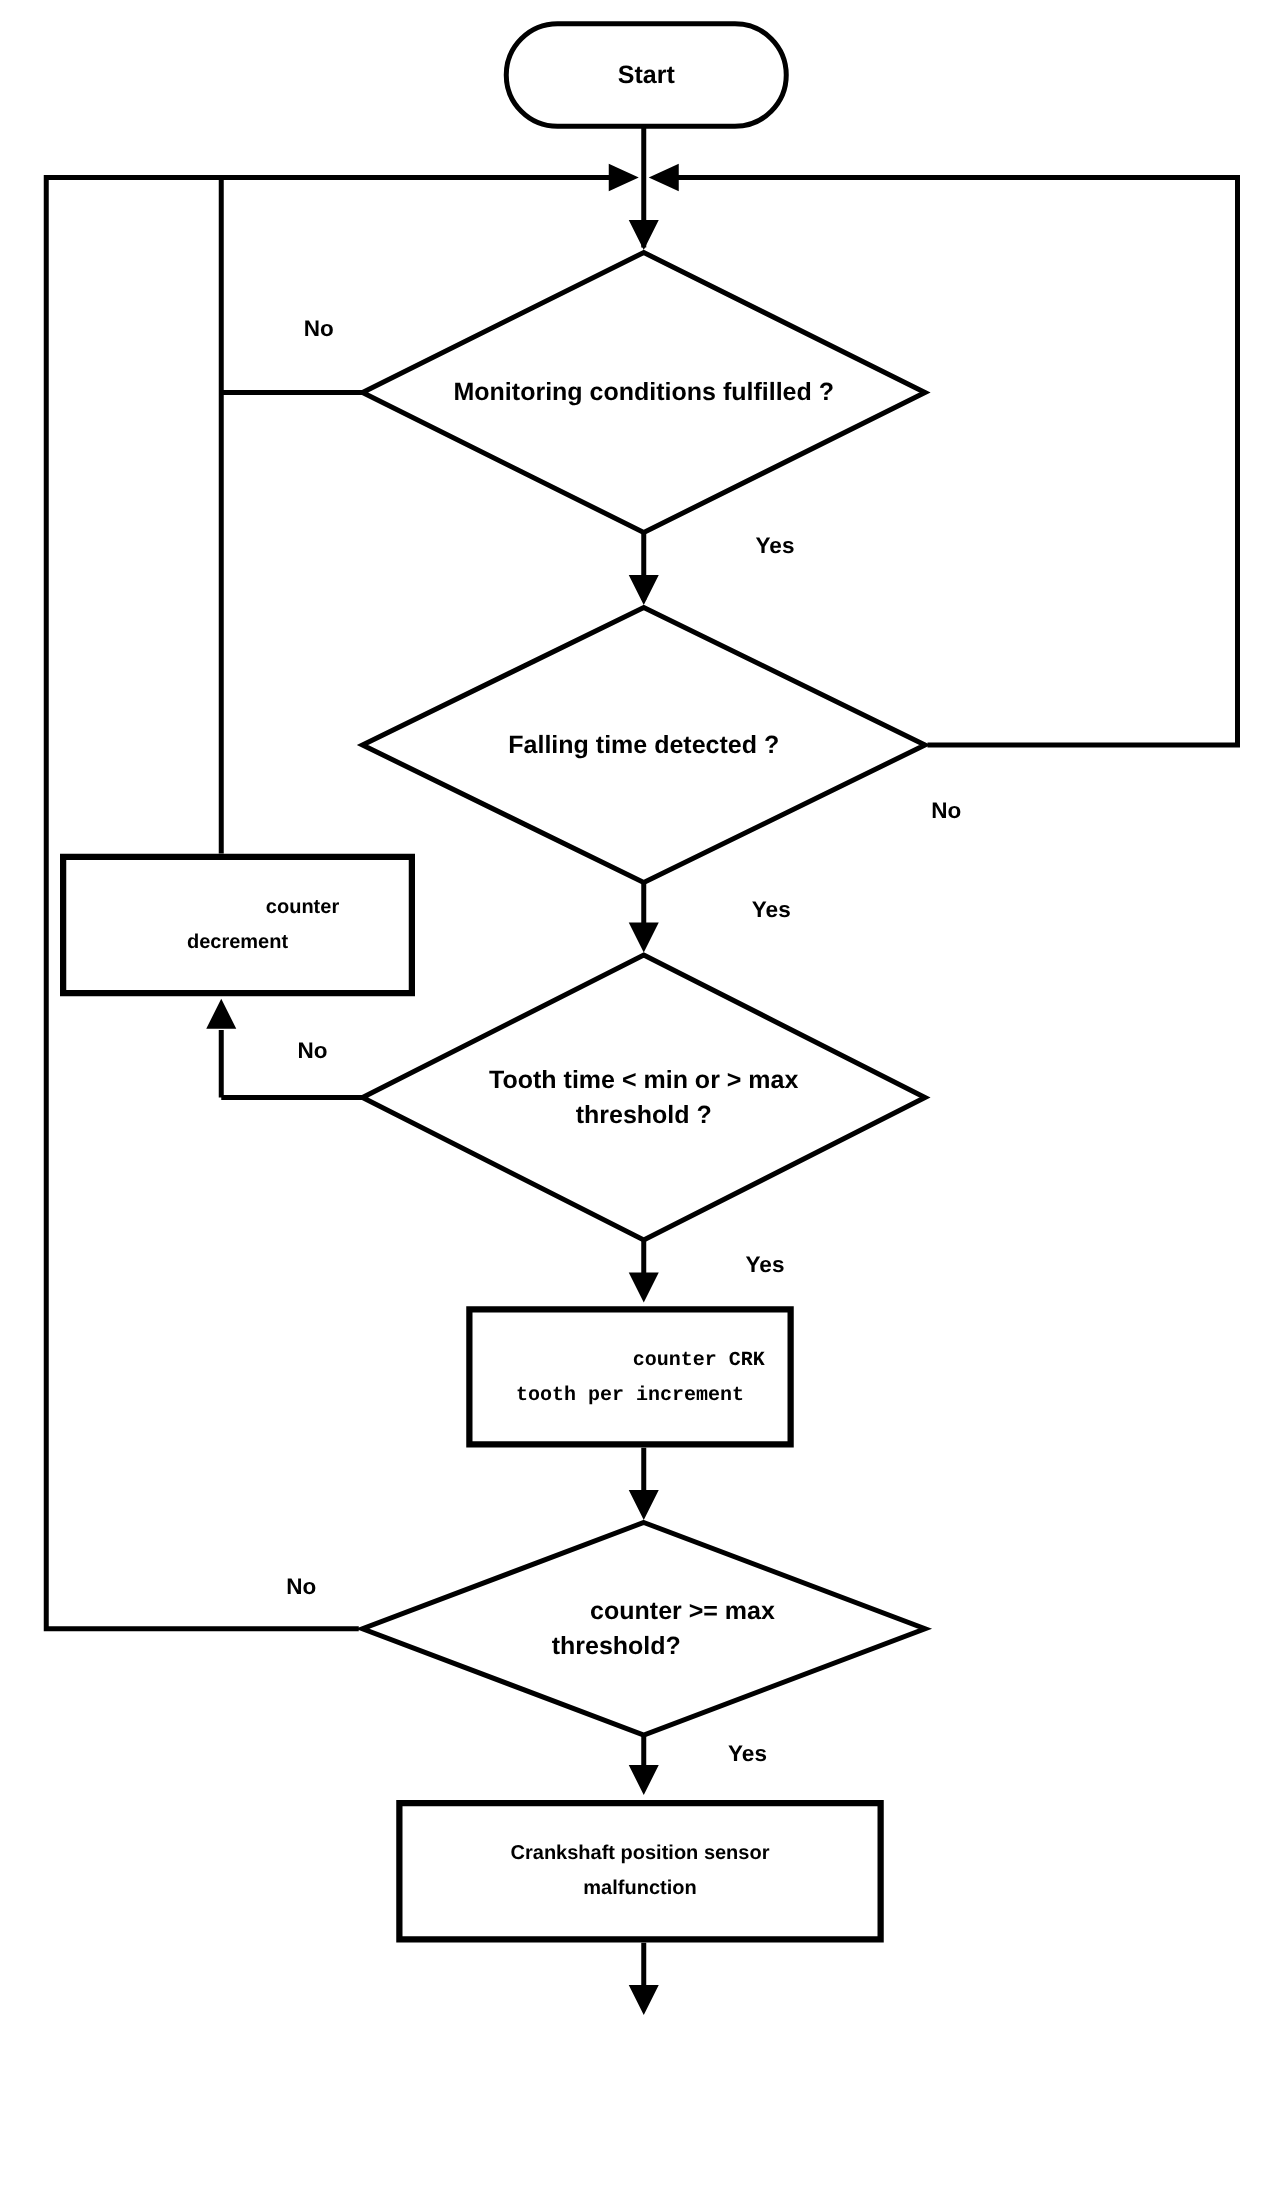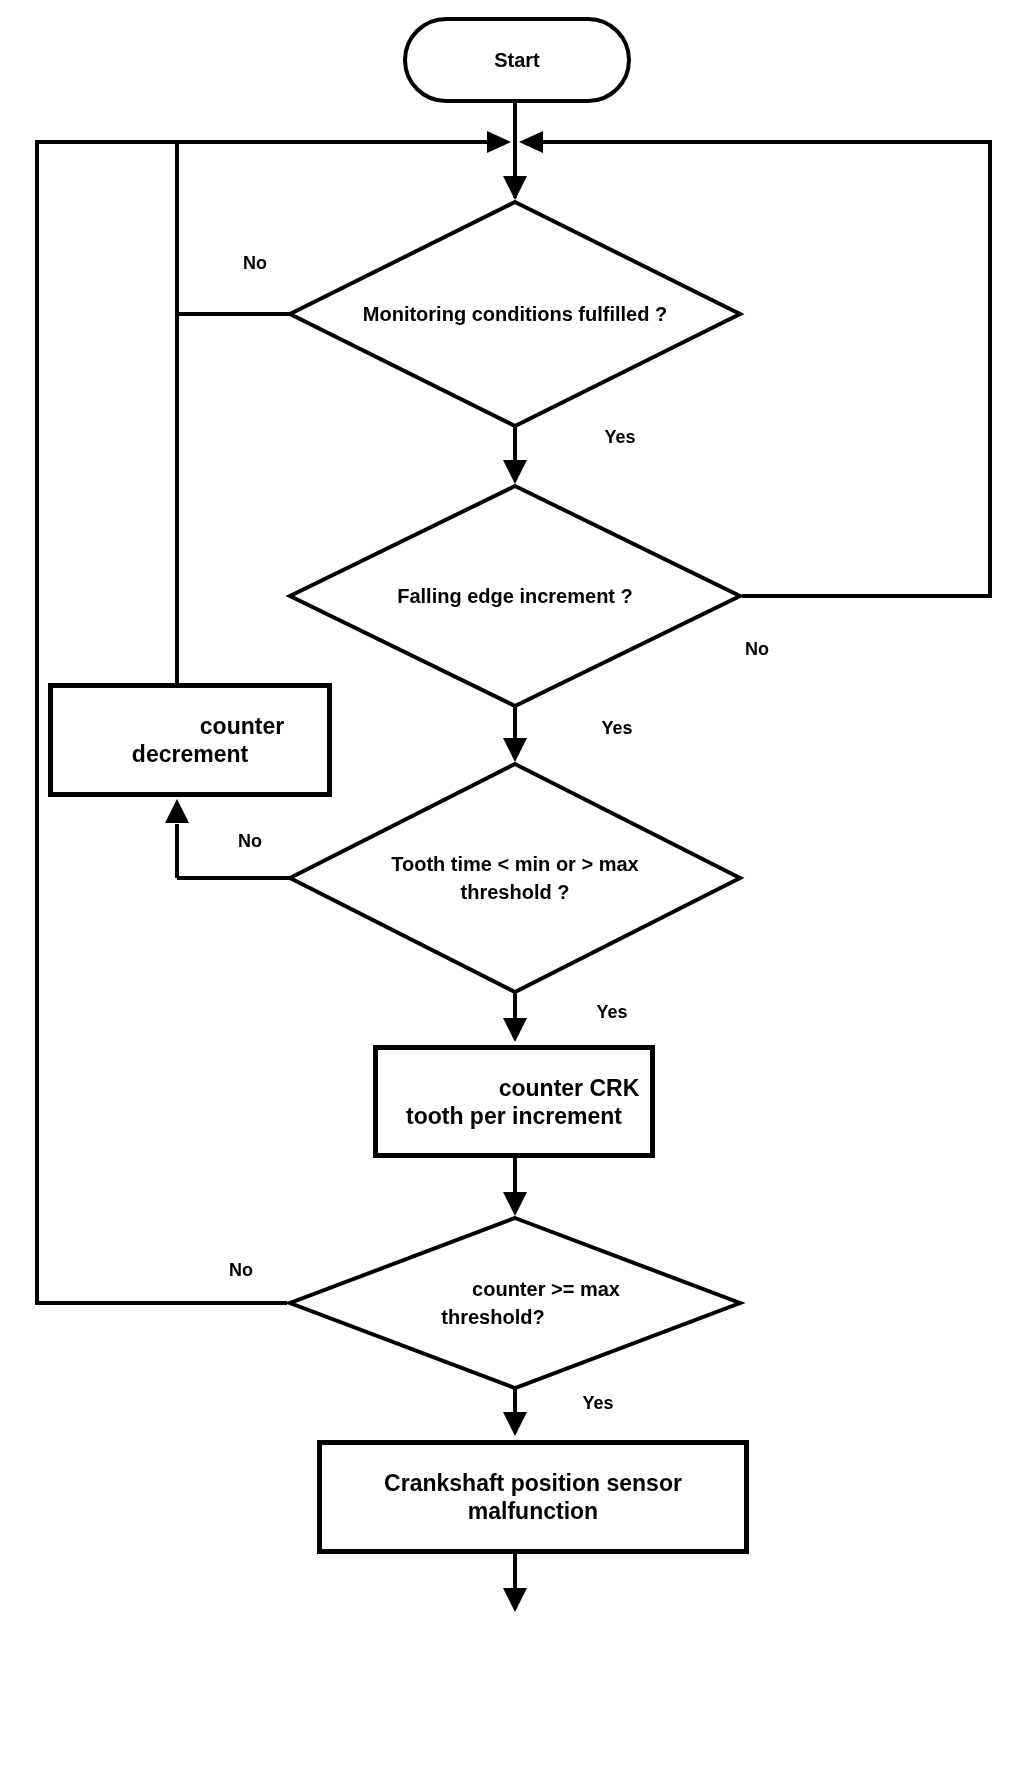--- a/index.html
+++ b/index.html
@@ -5,21 +5,21 @@
   html,body{margin:0;padding:0;background:#ffffff;}
   .canvas{
     position:relative;width:1024px;height:1768px;background:#ffffff;
     font-family:"Liberation Sans",sans-serif;color:#000;overflow:hidden;
   }
   .layer{position:absolute;left:0;top:0;width:1024px;height:1768px;}
   .node{
     position:absolute;box-sizing:border-box;background:#ffffff;
     border:5px solid #000;display:flex;flex-direction:column;
     align-items:center;justify-content:center;text-align:center;
-    font-weight:bold;font-size:23px;line-height:28px;
+    font-weight:bold;font-size:16px;line-height:28px;
   }
   .terminator{border-width:4px;border-radius:45px;font-size:20px;}
   .dtext{
     position:absolute;display:flex;flex-direction:column;align-items:center;
     justify-content:center;text-align:center;font-weight:bold;font-size:20px;
     line-height:28px;pointer-events:none;
   }
   .dline{display:block;white-space:nowrap;}
   .shift-r52{transform:translateX(52px);}
   .shift-r55{transform:translateX(55px);}
@@ -89,37 +89,37 @@
 
   <div class="node terminator" style="left:403px;top:17px;width:228px;height:86px;">
     <span class="dline">Start</span>
   </div>
 
   <div class="node" style="left:48px;top:683px;width:284px;height:114px;">
     <span class="dline shift-r52">counter</span>
     <span class="dline">decrement</span>
   </div>
 
-  <div class="node" style="left:373px;top:1045px;width:282px;height:113px;">
+  <div class="node" style="left:373px;top:1045px;width:262px;height:113px;font-family:Liberation Mono, monospace;">
     <span class="dline shift-r55">counter CRK</span>
     <span class="dline">tooth per increment</span>
   </div>
 
-  <div class="node" style="left:317px;top:1440px;width:432px;height:114px;">
+  <div class="node" style="left:317px;top:1440px;width:390px;height:114px;">
     <span class="dline">Crankshaft position sensor</span>
     <span class="dline">malfunction</span>
   </div>
 
 
   <div class="dtext" style="left:290px;top:202px;width:450px;height:224px;">
     <span class="dline">Monitoring conditions fulfilled ?</span>
   </div>
 
   <div class="dtext" style="left:290px;top:486px;width:450px;height:220px;">
-    <span class="dline">Falling edge increment ?</span>
+    <span class="dline">Falling time detected ?</span>
   </div>
 
   <div class="dtext" style="left:290px;top:764px;width:450px;height:228px;">
     <span class="dline">Tooth time &lt; min or &gt; max</span>
     <span class="dline">threshold ?</span>
   </div>
 
   <div class="dtext" style="left:290px;top:1218px;width:450px;height:170px;">
     <span class="dline shift-r31">counter &gt;= max</span>
     <span class="dline shift-l22">threshold?</span>

